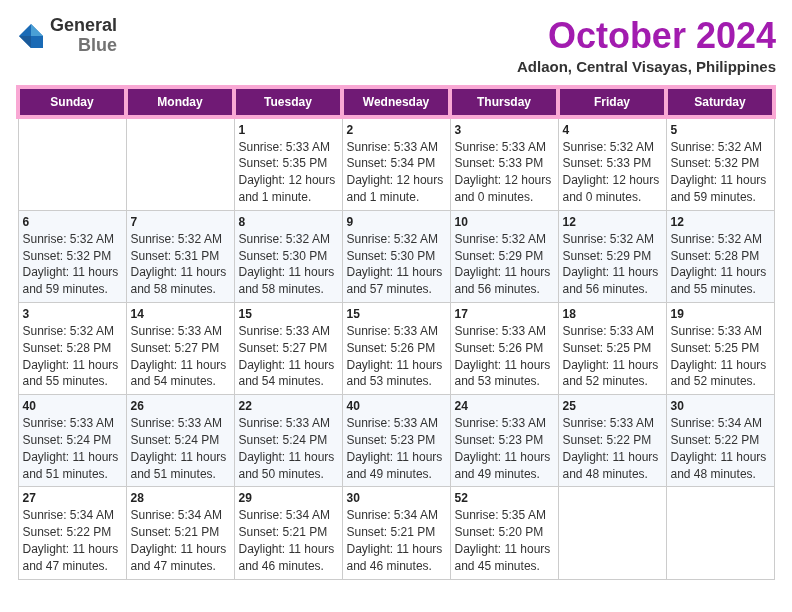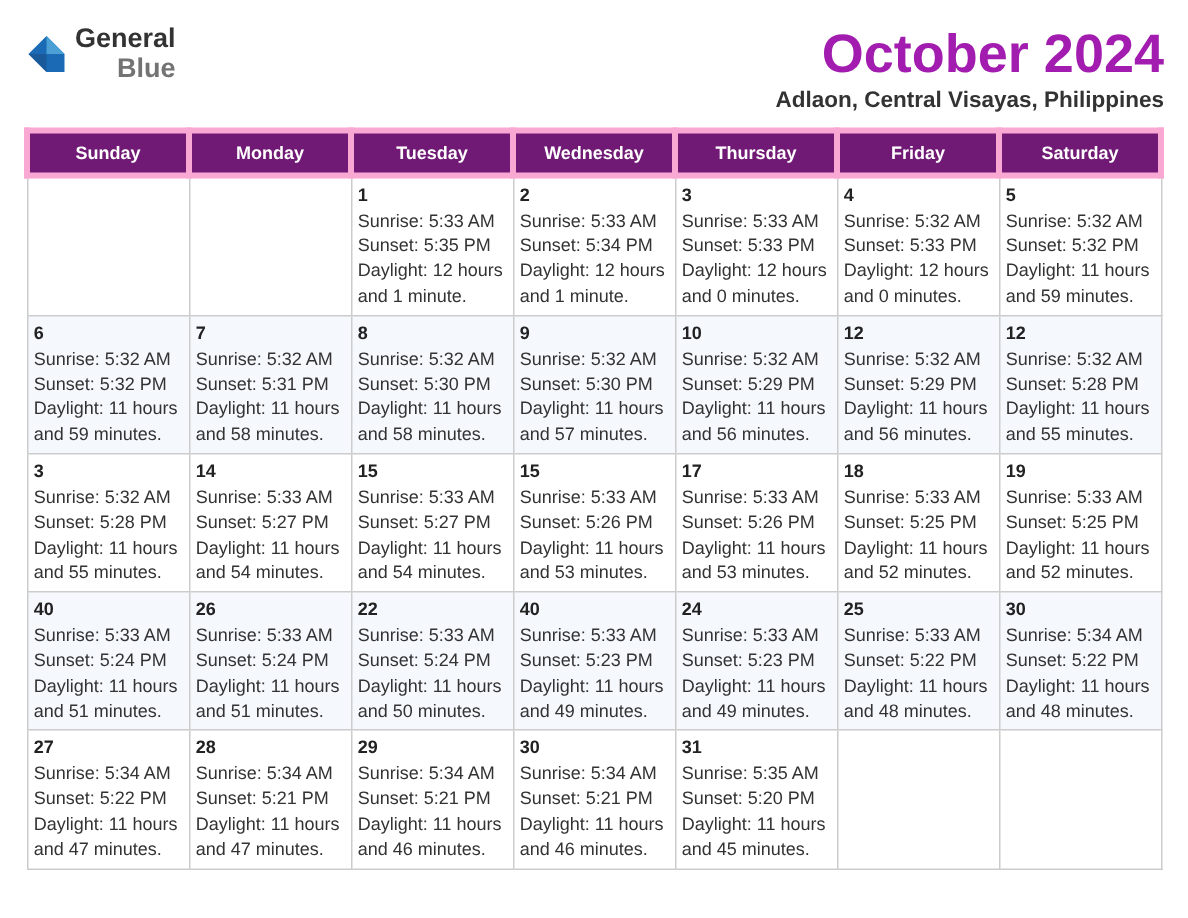--- a/index.html
+++ b/index.html
@@ -247,20 +247,20 @@
         </td>
         <td>
           <div class="day-number">29</div>
           <div class="day-info">Sunrise: 5:34 AM<br>Sunset: 5:21 PM<br>Daylight: 11 hours<br>and 46 minutes.</div>
         </td>
         <td>
           <div class="day-number">30</div>
           <div class="day-info">Sunrise: 5:34 AM<br>Sunset: 5:21 PM<br>Daylight: 11 hours<br>and 46 minutes.</div>
         </td>
         <td>
-          <div class="day-number">31</div>
+          <div class="day-number">52</div>
           <div class="day-info">Sunrise: 5:35 AM<br>Sunset: 5:20 PM<br>Daylight: 11 hours<br>and 45 minutes.</div>
         </td>
         <td class="empty-cell"></td>
         <td class="empty-cell"></td>
       </tr>
     </tbody>
 </table>
 
 </body></html>

